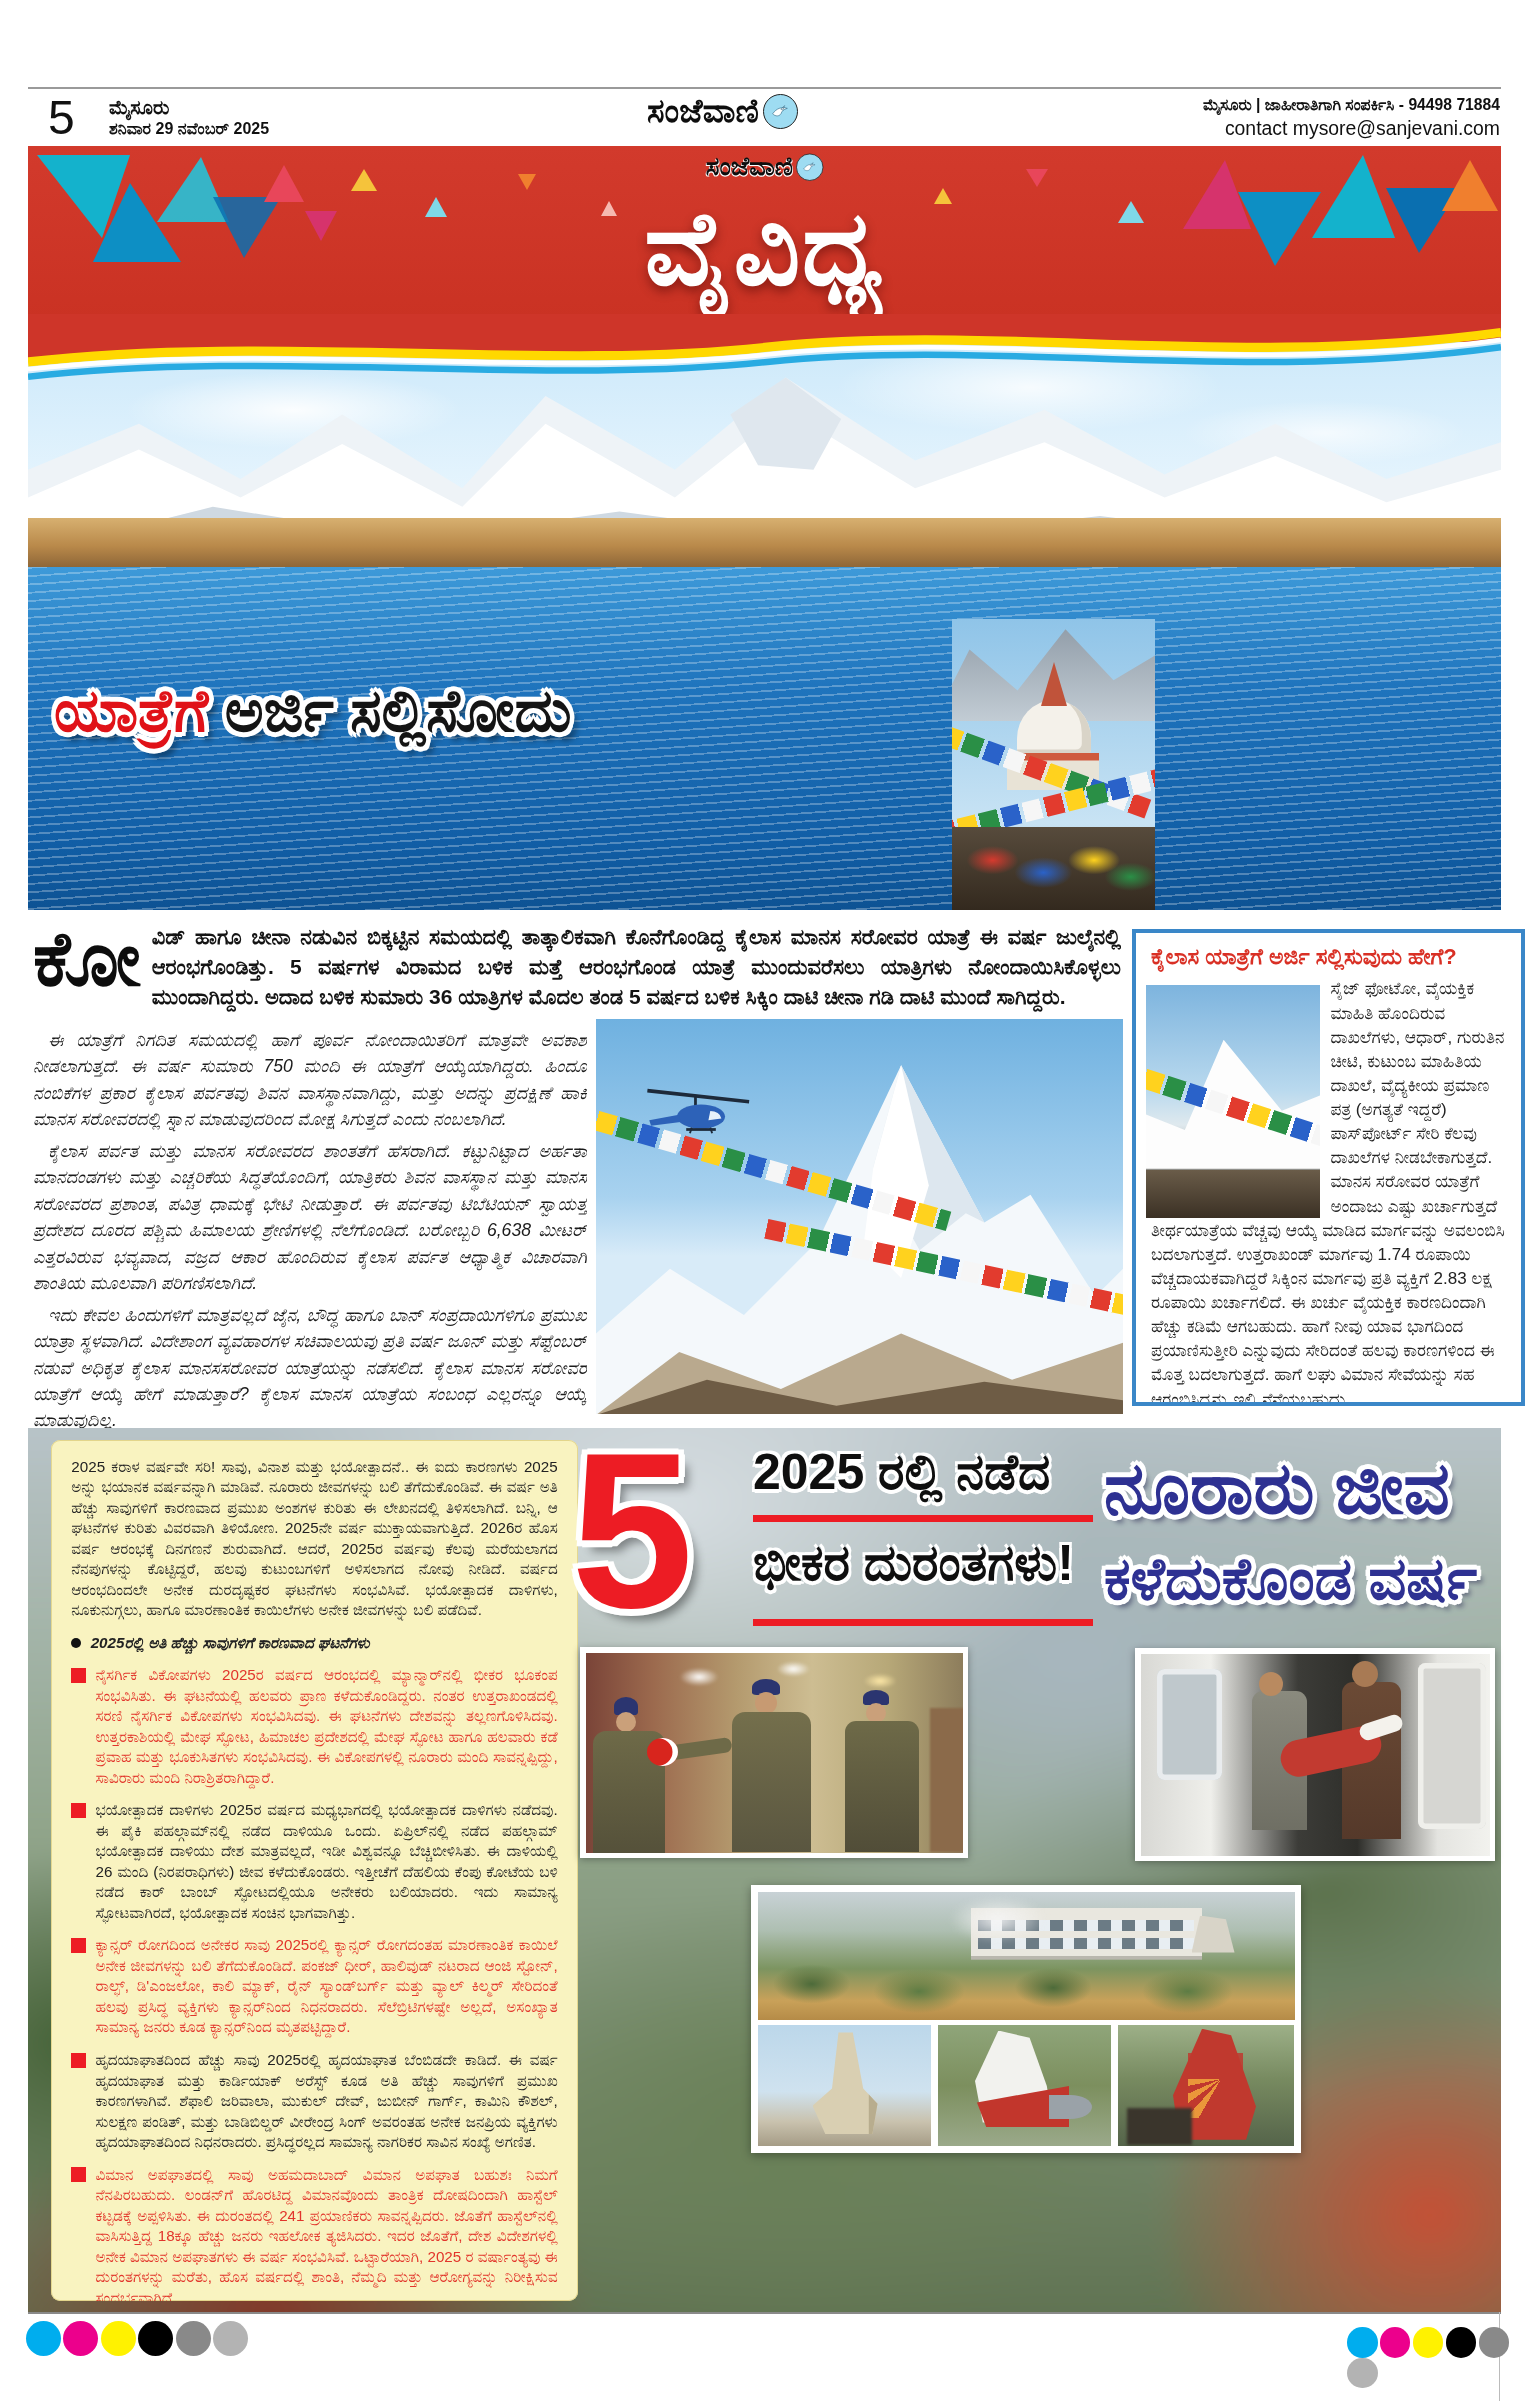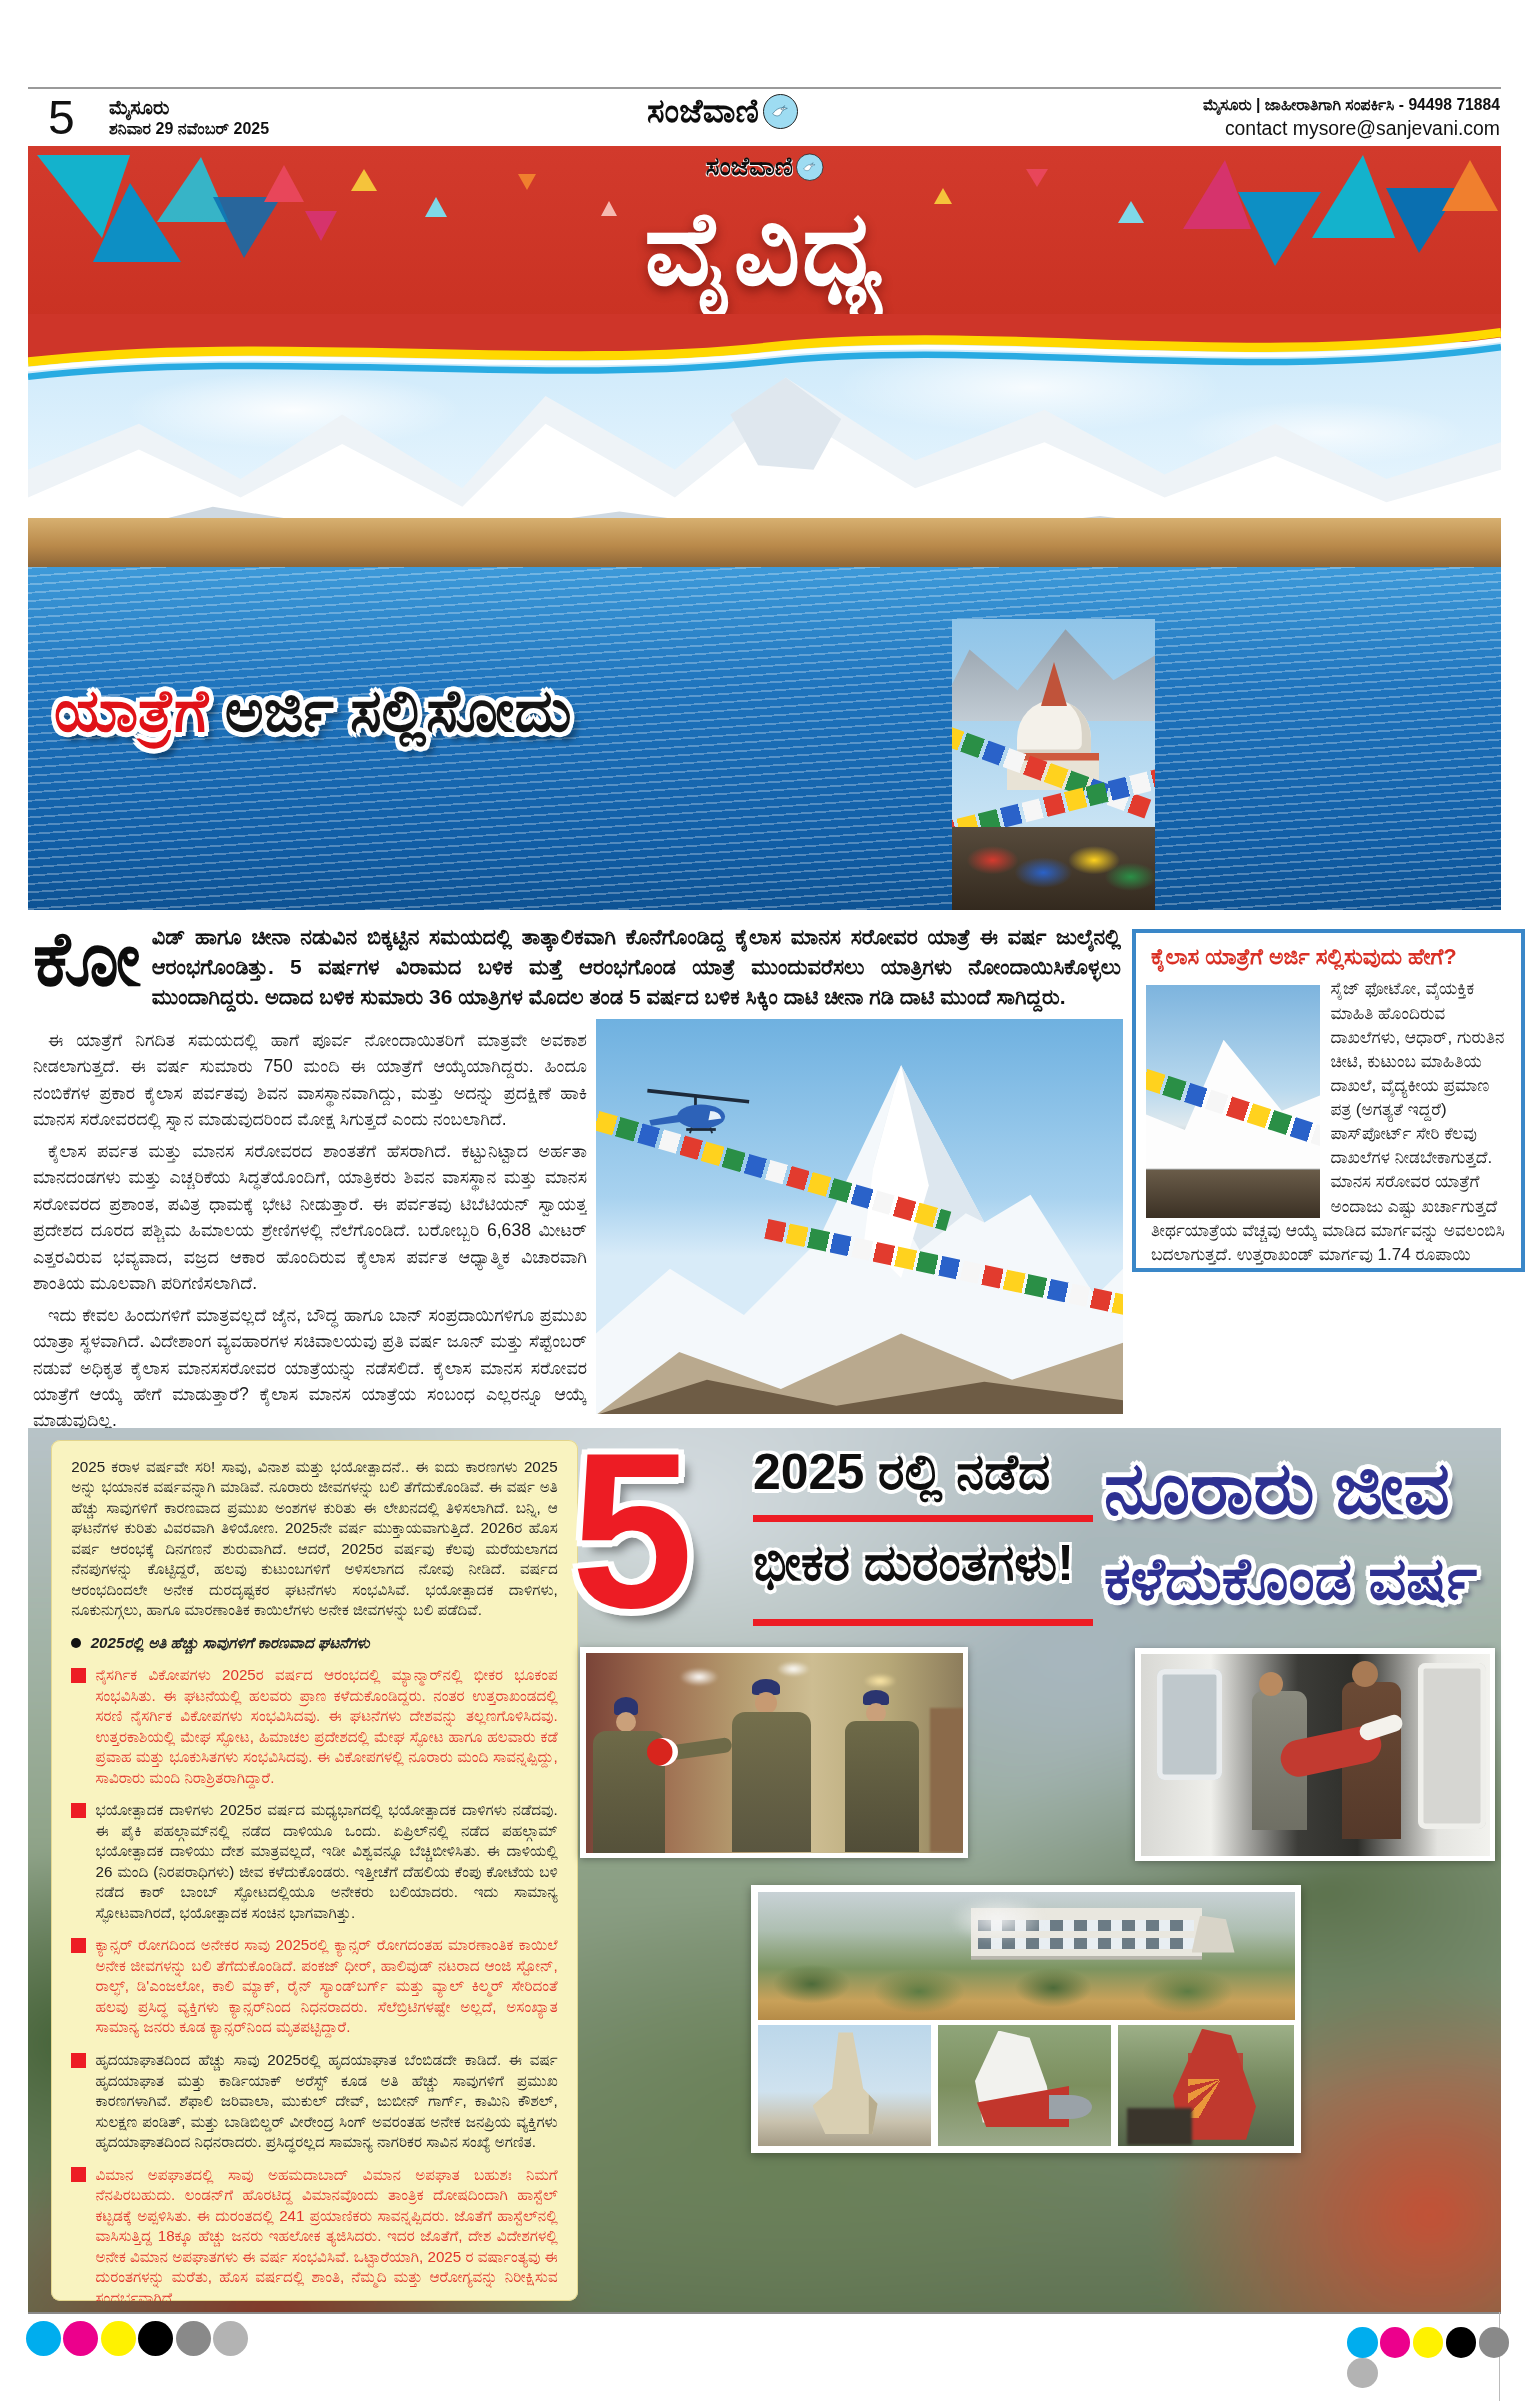--- a/index.html
+++ b/index.html
@@ -36,21 +36,21 @@
         #2a8f46 44px 63px,rgba(0,0,0,0) 63px 67px,#2a62c9 67px 85px,rgba(0,0,0,0) 85px 89px,
         #f6f6f6 89px 107px,rgba(0,0,0,0) 107px 111px);}
   .headline{font-weight:800;line-height:1;white-space:nowrap;}
   .ow{text-shadow:-3.7px -3.7px 0 #fff,3.7px -3.7px 0 #fff,-3.7px 3.7px 0 #fff,3.7px 3.7px 0 #fff,
       -4.6px 0 0 #fff,4.6px 0 0 #fff,0 -4.6px 0 #fff,0 4.6px 0 #fff,6.5px 8.3px 6.5px rgba(0,0,0,.5);}
   .red-t{color:#e01218;} .blk-t{color:#141414;}
   
   .intro{font-size:21px;font-weight:700;line-height:1.42;color:#141414;text-align:justify;}
   .dropcap{float:left;font-size:76px;font-weight:800;line-height:.82;margin:5.5px 11px 0 0;color:#0d0d0d;}
   .bodytxt{font-size:17.6px;line-height:1.5;color:#1b1b1b;text-align:justify;overflow:hidden;}
-  .bodytxt p{margin:0 0 5.5px 0;text-indent:15px;}
+  .bodytxt p{margin:0 0 5.5px 0;text-indent:15px;font-style:italic;}
   
   .sidebar{background:#fff;border:4.6px solid #3a87c8;box-sizing:border-box;padding:11px 15px;overflow:hidden;}
   .sb-title{color:#d93025;font-size:22px;font-weight:800;margin:0 0 7.4px 0;}
   .sb-txt{font-size:17px;line-height:1.42;color:#222;}
   .sb-img{float:left;width:174px;height:233px;margin:7.4px 11px 0 -5.5px;position:relative;overflow:hidden;
         background:linear-gradient(180deg,#7db4de 0%,#b9d9ee 45%,#dfe9ee 60%,#5a5348 92%);}
   
   .bgphoto{overflow:hidden;background:#8fa08a;}
   .bgphoto .blurlayer{position:absolute;inset:-37px;filter:blur(9.2px) saturate(1.15);
     background:
@@ -211,21 +211,21 @@
       <path d="M78 40 a12 9 0 0 1 12 8 l-14 2 z" fill="#e8f2fa"></path>
       <path d="M44 44 L12 50 L14 56 L46 52 Z" fill="#2d62b8"></path>
       <line x1="52" y1="60" x2="84" y2="60" stroke="#1d2a3a" stroke-width="3"></line>
       <line x1="58" y1="58" x2="56" y2="64" stroke="#1d2a3a" stroke-width="2"></line>
       <line x1="78" y1="58" x2="80" y2="64" stroke="#1d2a3a" stroke-width="2"></line>
     </svg>
     <div class="abs flagstrip" style="left:-28px;top:139px;width:388px;transform:rotate(16deg);"></div>
     <div class="abs flagstrip" style="left:166px;top:240px;width:388px;transform:rotate(12deg);"></div>
   </div>
 
-  <div class="abs sidebar" style="left:1132px;top:929px;width:393px;height:343px;">
+  <div class="abs sidebar" style="left:1132px;top:929px;width:393px;height:477px;">
     <div class="sb-title">ಕೈಲಾಸ ಯಾತ್ರೆಗೆ ಅರ್ಜಿ ಸಲ್ಲಿಸುವುದು ಹೇಗೆ?</div>
     <div class="sb-txt" style="margin-top:1.8px;">
       <span class="sb-img">
         <span class="abs" style="left:-9.2px;top:55px;width:194px;height:129px;background:#fdfdfd;clip-path:polygon(45% 0,75% 55%,100% 40%,100% 100%,0 100%,0 55%,25% 70%);"></span>
         <span class="abs flagstrip" style="left:-28px;top:111px;width:222px;transform:rotate(18deg);"></span>
         <span class="abs" style="left:0;top:185px;width:100%;height:55px;background:linear-gradient(180deg,#6a5c49,#342a1f);"></span>
       </span>
       <span>ಸೈಜ್ ಫೋಟೋ, ವೈಯಕ್ತಿಕ ಮಾಹಿತಿ ಹೊಂದಿರುವ ದಾಖಲೆಗಳು, ಆಧಾರ್, ಗುರುತಿನ ಚೀಟಿ, ಕುಟುಂಬ ಮಾಹಿತಿಯ ದಾಖಲೆ, ವೈದ್ಯಕೀಯ ಪ್ರಮಾಣ ಪತ್ರ (ಅಗತ್ಯತೆ ಇದ್ದರೆ) ಪಾಸ್‌ಪೋರ್ಟ್ ಸೇರಿ ಕೆಲವು ದಾಖಲೆಗಳ ನೀಡಬೇಕಾಗುತ್ತದೆ. ಮಾನಸ ಸರೋವರ ಯಾತ್ರೆಗೆ ಅಂದಾಜು ಎಷ್ಟು ಖರ್ಚಾಗುತ್ತದೆ ತೀರ್ಥಯಾತ್ರೆಯ ವೆಚ್ಚವು ಆಯ್ಕೆ ಮಾಡಿದ ಮಾರ್ಗವನ್ನು ಅವಲಂಬಿಸಿ ಬದಲಾಗುತ್ತದೆ. ಉತ್ತರಾಖಂಡ್ ಮಾರ್ಗವು 1.74 ರೂಪಾಯಿ ವೆಚ್ಚದಾಯಕವಾಗಿದ್ದರೆ ಸಿಕ್ಕಿಂನ ಮಾರ್ಗವು ಪ್ರತಿ ವ್ಯಕ್ತಿಗೆ 2.83 ಲಕ್ಷ ರೂಪಾಯಿ ಖರ್ಚಾಗಲಿದೆ. ಈ ಖರ್ಚು ವೈಯಕ್ತಿಕ ಕಾರಣದಿಂದಾಗಿ ಹೆಚ್ಚು ಕಡಿಮೆ ಆಗಬಹುದು. ಹಾಗೆ ನೀವು ಯಾವ ಭಾಗದಿಂದ ಪ್ರಯಾಣಿಸುತ್ತೀರಿ ಎನ್ನುವುದು ಸೇರಿದಂತೆ ಹಲವು ಕಾರಣಗಳಿಂದ ಈ ಮೊತ್ತ ಬದಲಾಗುತ್ತದೆ. ಹಾಗೆ ಲಘು ವಿಮಾನ ಸೇವೆಯನ್ನು ಸಹ ಆರಂಭಿಸಿದ್ದನ್ನು ಇಲ್ಲಿ ನೆನೆಯಬಹುದು.</span>
     </div>
   </div>

